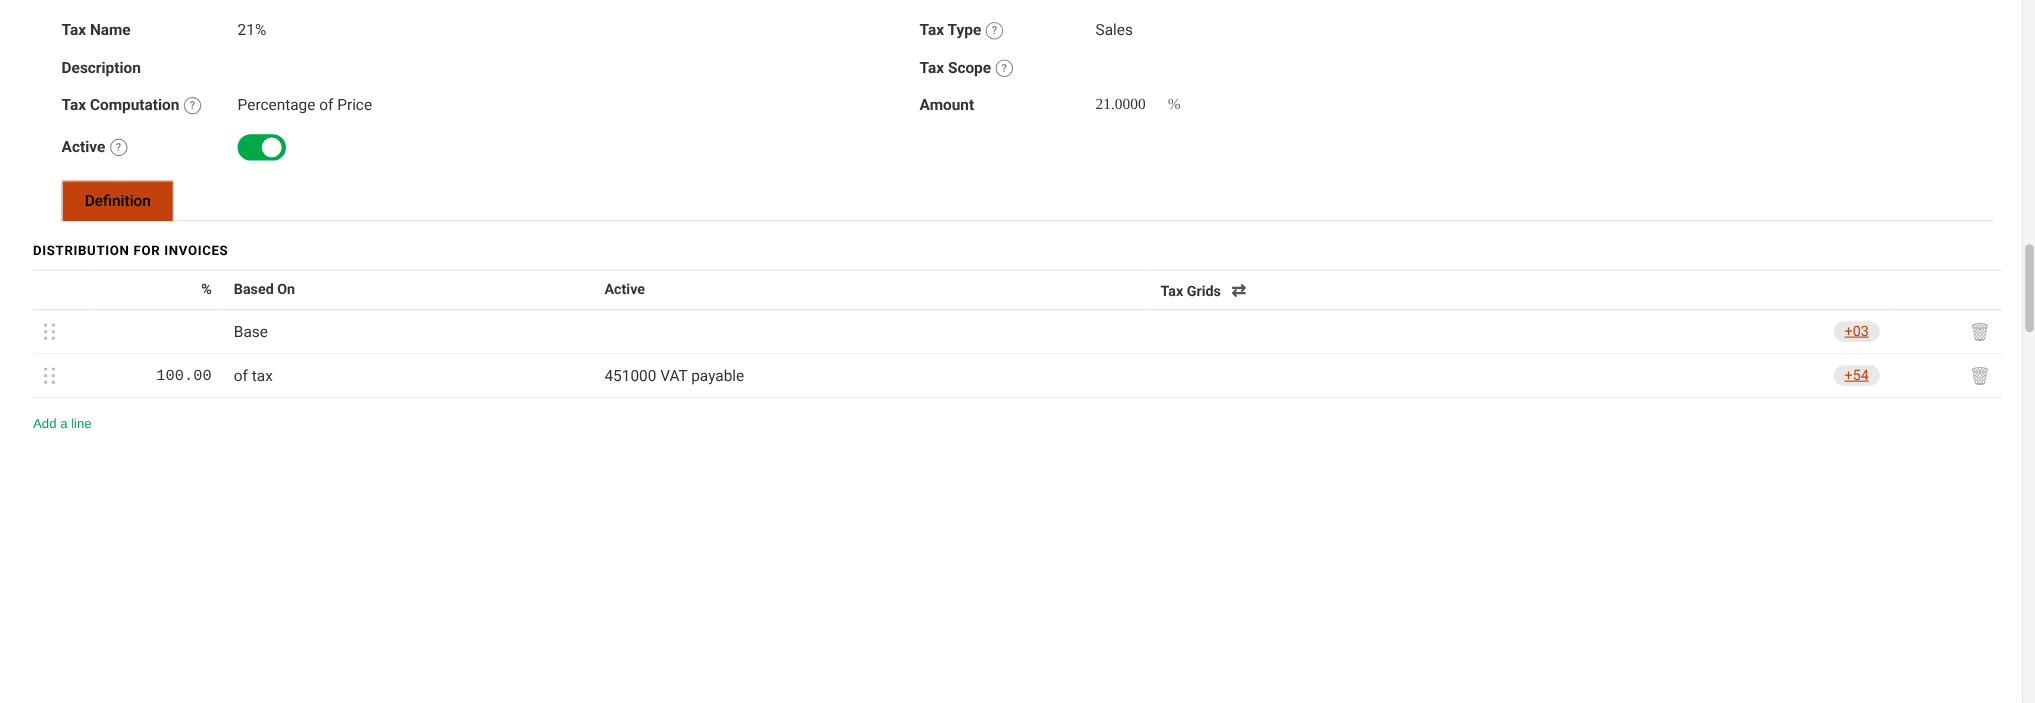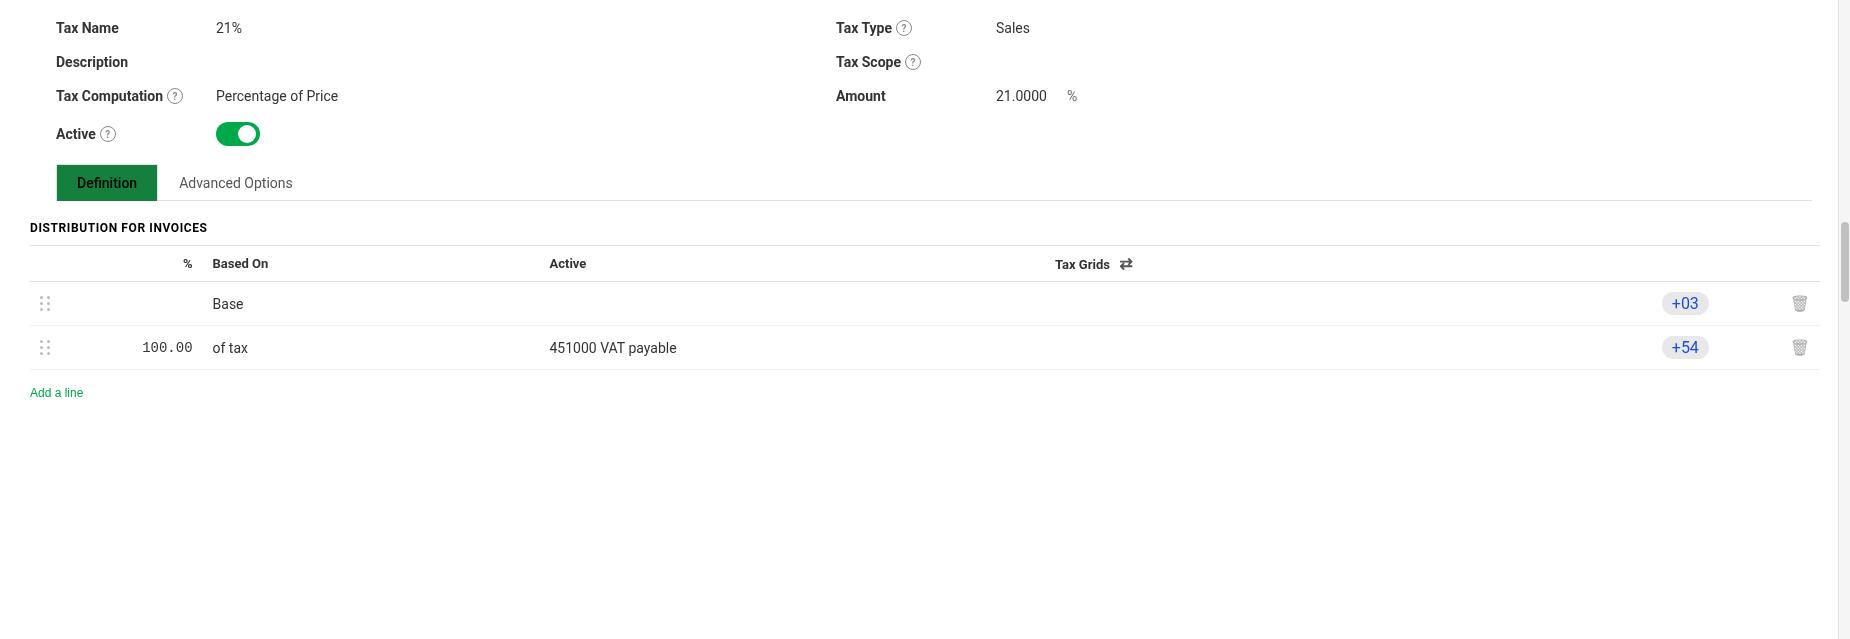--- a/index.html
+++ b/index.html
@@ -59,20 +59,21 @@
       color: #888;
       font-size: 10px;
       cursor: pointer;
       font-weight: 600;
     }
 
     .amount-row {
       display: flex;
       align-items: flex-end;
       gap: 20px;
+      font-family: Liberation Serif, serif;
     }
 
     .amount-value {
       font-size: 14px;
     }
 
     .amount-unit {
       color: #666;
     }
 
@@ -129,21 +130,21 @@
       font-size: 14px;
       color: #555;
       border: 1px solid transparent;
       border-bottom: none;
       margin-bottom: -1px;
       background: transparent;
     }
 
     .tab.active {
       color: #000;
-      background: #15803d;
+      background: #c2410c;
       border-color: #dee2e6;
       border-bottom-color: #fff;
       font-weight: 500;
     }
 
     
     .table-section {
       padding: 20px 30px;
     }
 
@@ -222,22 +223,23 @@
     .data-table td.col-actions {
       text-align: right;
       width: 60px;
     }
 
     .badge {
       display: inline-block;
       padding: 2px 10px;
       border-radius: 20px;
       background: #e8e8e8;
-      color: #1d4ed8;
-      font-size: 16px;
+      color: #c2410c;
+      font-size: 13px;
+      text-decoration: underline;
     }
 
     .delete-icon {
       color: #aaa;
       cursor: pointer;
       font-size: 16px;
     }
 
     .add-line-btn {
       color: #00a849;
@@ -350,21 +352,20 @@
         <label class="toggle">
           <input type="checkbox" checked="" style="">
           <span class="slider"></span>
         </label>
       </div>
     </div>
   </div>
 
   <div class="tabs-container">
     <div class="tab active">Definition</div>
-    <div class="tab">Advanced Options</div>
   </div>
 
 </div>
 
 <div class="table-section">
 
   <div class="section-title">DISTRIBUTION FOR INVOICES</div>
 
   <table class="data-table">
     <thead>

